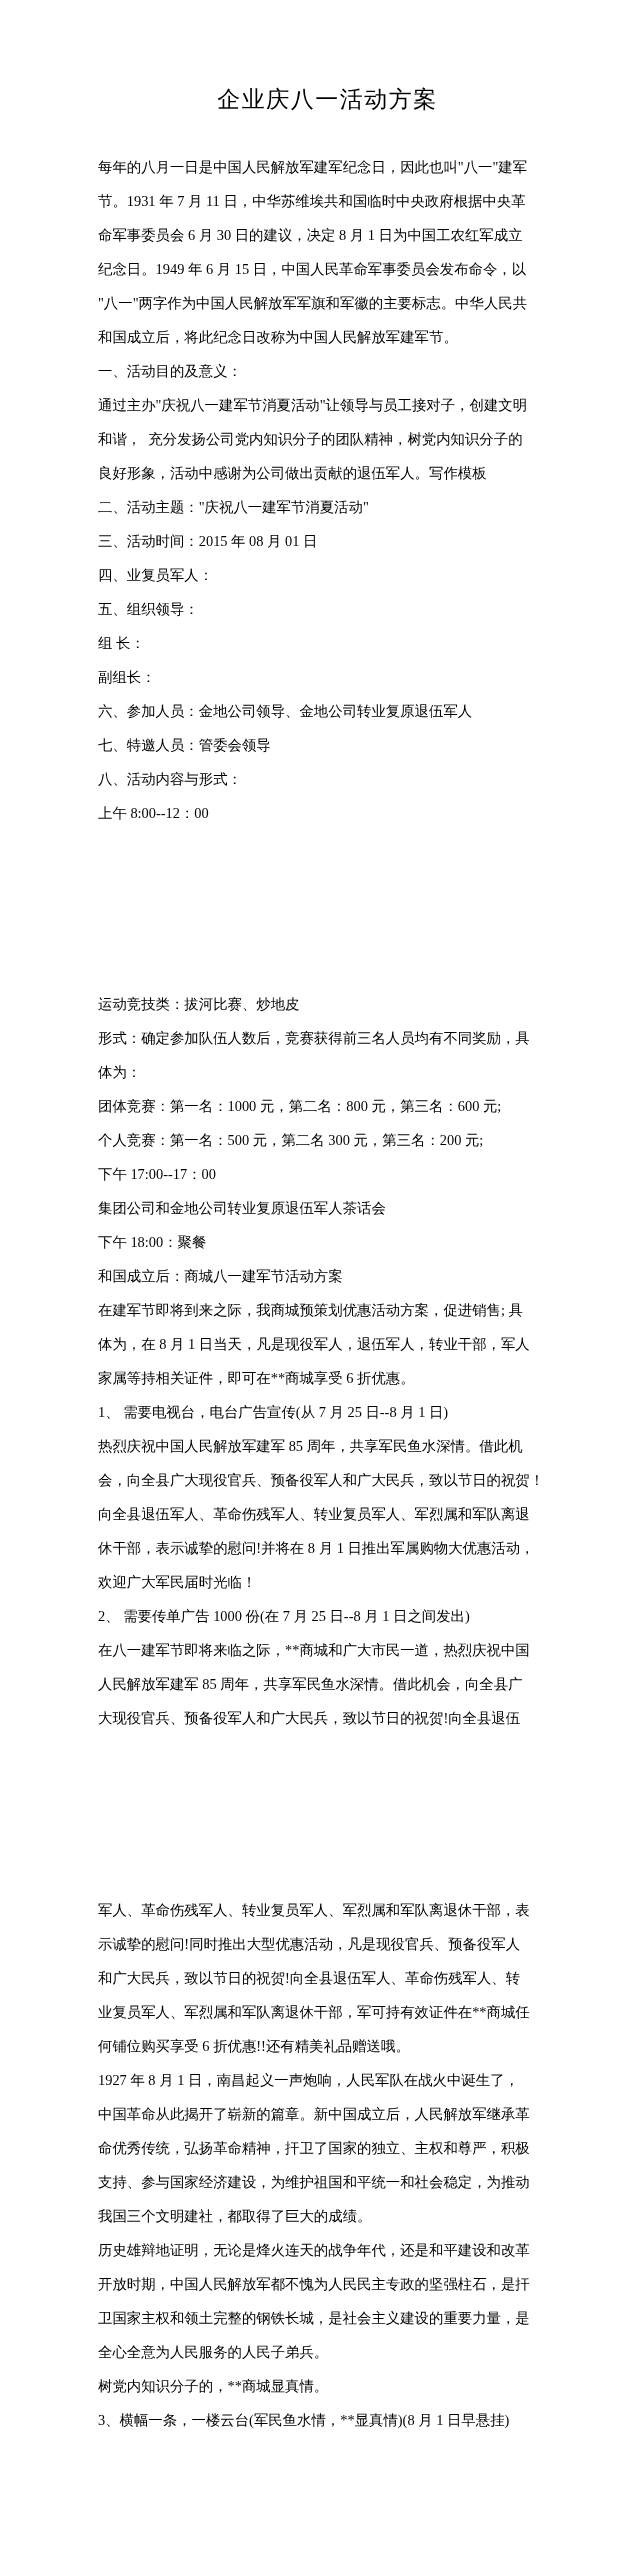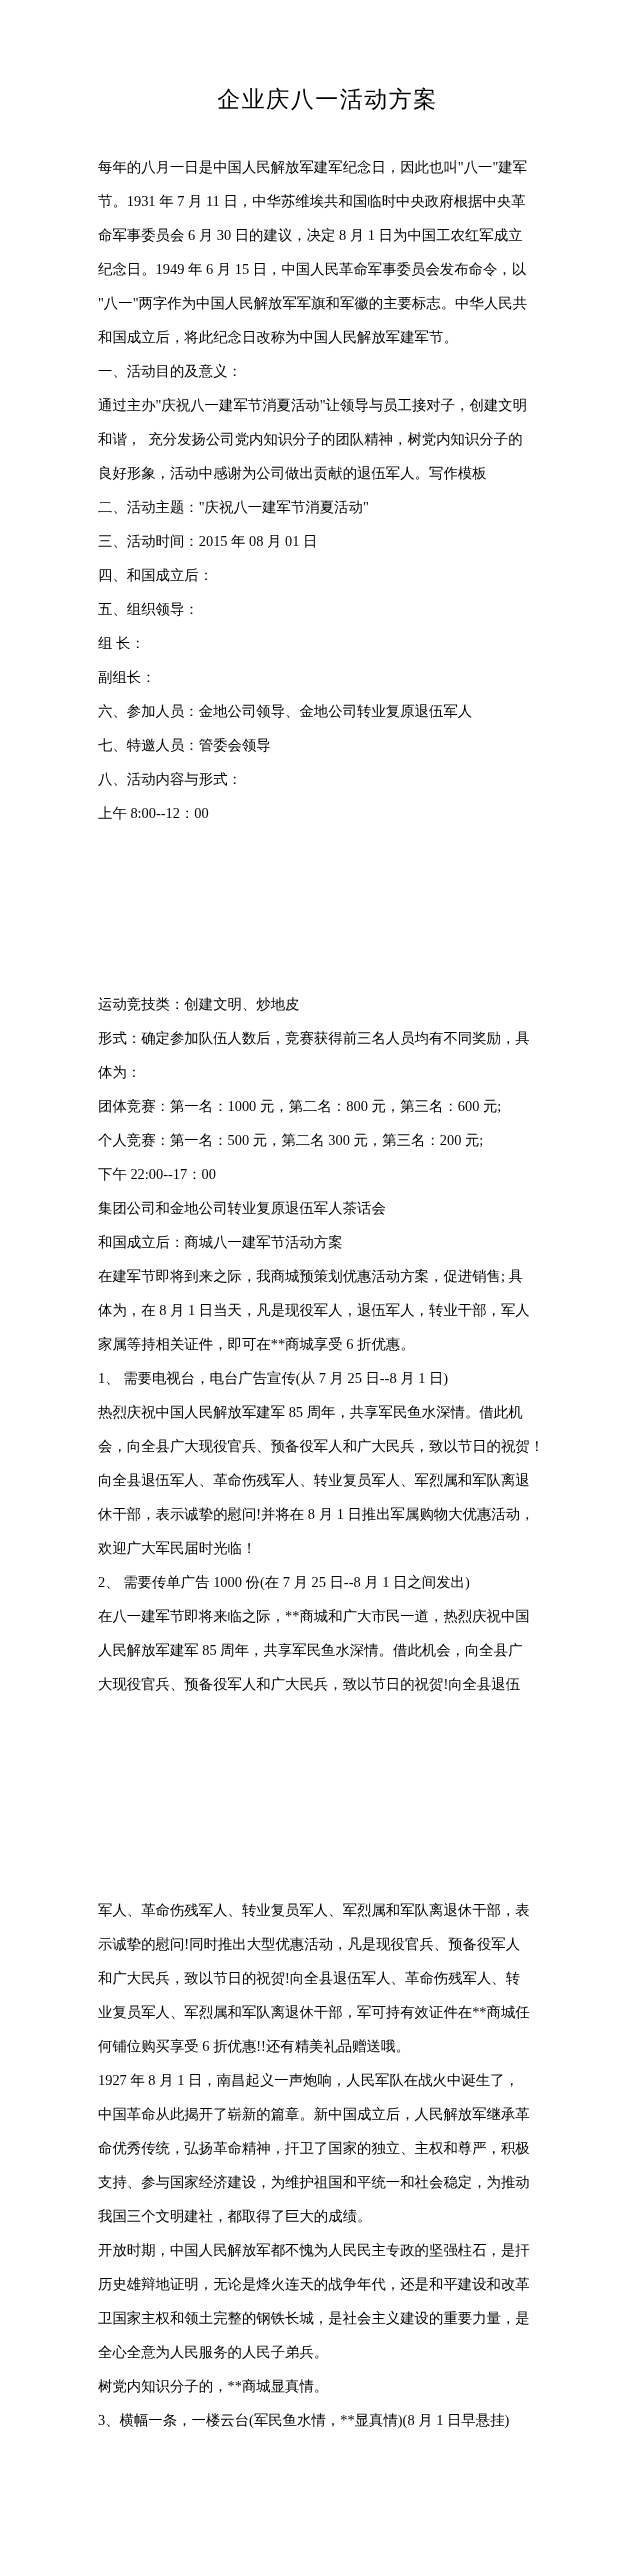--- a/index.html
+++ b/index.html
@@ -56,38 +56,39 @@
       <div class="text-line">命军事委员会 6 月 30 日的建议，决定 8 月 1 日为中国工农红军成立</div>
       <div class="text-line">纪念日。1949 年 6 月 15 日，中国人民革命军事委员会发布命令，以</div>
       <div class="text-line">"八一"两字作为中国人民解放军军旗和军徽的主要标志。中华人民共</div>
       <div class="text-line">和国成立后，将此纪念日改称为中国人民解放军建军节。</div>
       <div class="text-line">一、活动目的及意义：</div>
       <div class="text-line">通过主办"庆祝八一建军节消夏活动"让领导与员工接对子，创建文明</div>
       <div class="text-line">和谐，  充分发扬公司党内知识分子的团队精神，树党内知识分子的</div>
       <div class="text-line">良好形象，活动中感谢为公司做出贡献的退伍军人。写作模板</div>
       <div class="text-line">二、活动主题："庆祝八一建军节消夏活动"</div>
       <div class="text-line">三、活动时间：2015 年 08 月 01 日</div>
-      <div class="text-line">四、和国成立后：</div>
+      <div class="text-line">四、业复员军人：</div>
       <div class="text-line">五、组织领导：</div>
       <div class="text-line">组 长：</div>
       <div class="text-line">副组长：</div>
       <div class="text-line">六、参加人员：金地公司领导、金地公司转业复原退伍军人</div>
       <div class="text-line">七、特邀人员：管委会领导</div>
       <div class="text-line">八、活动内容与形式：</div>
       <div class="text-line">上午 8:00--12：00</div>
     </div>
 
   <div class="text-block block-2">
-      <div class="text-line">运动竞技类：创建文明、炒地皮</div>
+      <div class="text-line">运动竞技类：拔河比赛、炒地皮</div>
       <div class="text-line">形式：确定参加队伍人数后，竞赛获得前三名人员均有不同奖励，具</div>
       <div class="text-line">体为：</div>
       <div class="text-line">团体竞赛：第一名：1000 元，第二名：800 元，第三名：600 元;</div>
       <div class="text-line">个人竞赛：第一名：500 元，第二名 300 元，第三名：200 元;</div>
-      <div class="text-line">下午 22:00--17：00</div>
+      <div class="text-line">下午 17:00--17：00</div>
       <div class="text-line">集团公司和金地公司转业复原退伍军人茶话会</div>
+      <div class="text-line">下午 18:00：聚餐</div>
       <div class="text-line">和国成立后：商城八一建军节活动方案</div>
       <div class="text-line">在建军节即将到来之际，我商城预策划优惠活动方案，促进销售; 具</div>
       <div class="text-line">体为，在 8 月 1 日当天，凡是现役军人，退伍军人，转业干部，军人</div>
       <div class="text-line">家属等持相关证件，即可在**商城享受 6 折优惠。</div>
       <div class="text-line">1、 需要电视台，电台广告宣传(从 7 月 25 日--8 月 1 日)</div>
       <div class="text-line">热烈庆祝中国人民解放军建军 85 周年，共享军民鱼水深情。借此机</div>
       <div class="text-line">会，向全县广大现役官兵、预备役军人和广大民兵，致以节日的祝贺！</div>
       <div class="text-line">向全县退伍军人、革命伤残军人、转业复员军人、军烈属和军队离退</div>
       <div class="text-line">休干部，表示诚挚的慰问!并将在 8 月 1 日推出军属购物大优惠活动，</div>
       <div class="text-line">欢迎广大军民届时光临！</div>
@@ -101,21 +102,21 @@
       <div class="text-line">军人、革命伤残军人、转业复员军人、军烈属和军队离退休干部，表</div>
       <div class="text-line">示诚挚的慰问!同时推出大型优惠活动，凡是现役官兵、预备役军人</div>
       <div class="text-line">和广大民兵，致以节日的祝贺!向全县退伍军人、革命伤残军人、转</div>
       <div class="text-line">业复员军人、军烈属和军队离退休干部，军可持有效证件在**商城任</div>
       <div class="text-line">何铺位购买享受 6 折优惠!!还有精美礼品赠送哦。</div>
       <div class="text-line">1927 年 8 月 1 日，南昌起义一声炮响，人民军队在战火中诞生了，</div>
       <div class="text-line">中国革命从此揭开了崭新的篇章。新中国成立后，人民解放军继承革</div>
       <div class="text-line">命优秀传统，弘扬革命精神，扞卫了国家的独立、主权和尊严，积极</div>
       <div class="text-line">支持、参与国家经济建设，为维护祖国和平统一和社会稳定，为推动</div>
       <div class="text-line">我国三个文明建社，都取得了巨大的成绩。</div>
+      <div class="text-line">历史雄辩地证明，无论是烽火连天的战争年代，还是和平建设和改革</div>
       <div class="text-line">开放时期，中国人民解放军都不愧为人民民主专政的坚强柱石，是扞</div>
-      <div class="text-line">历史雄辩地证明，无论是烽火连天的战争年代，还是和平建设和改革</div>
       <div class="text-line">卫国家主权和领土完整的钢铁长城，是社会主义建设的重要力量，是</div>
       <div class="text-line">全心全意为人民服务的人民子弟兵。</div>
       <div class="text-line">树党内知识分子的，**商城显真情。</div>
       <div class="text-line">3、横幅一条，一楼云台(军民鱼水情，**显真情)(8 月 1 日早悬挂)</div>
     </div>
 </div>
 
 
 </body></html>

